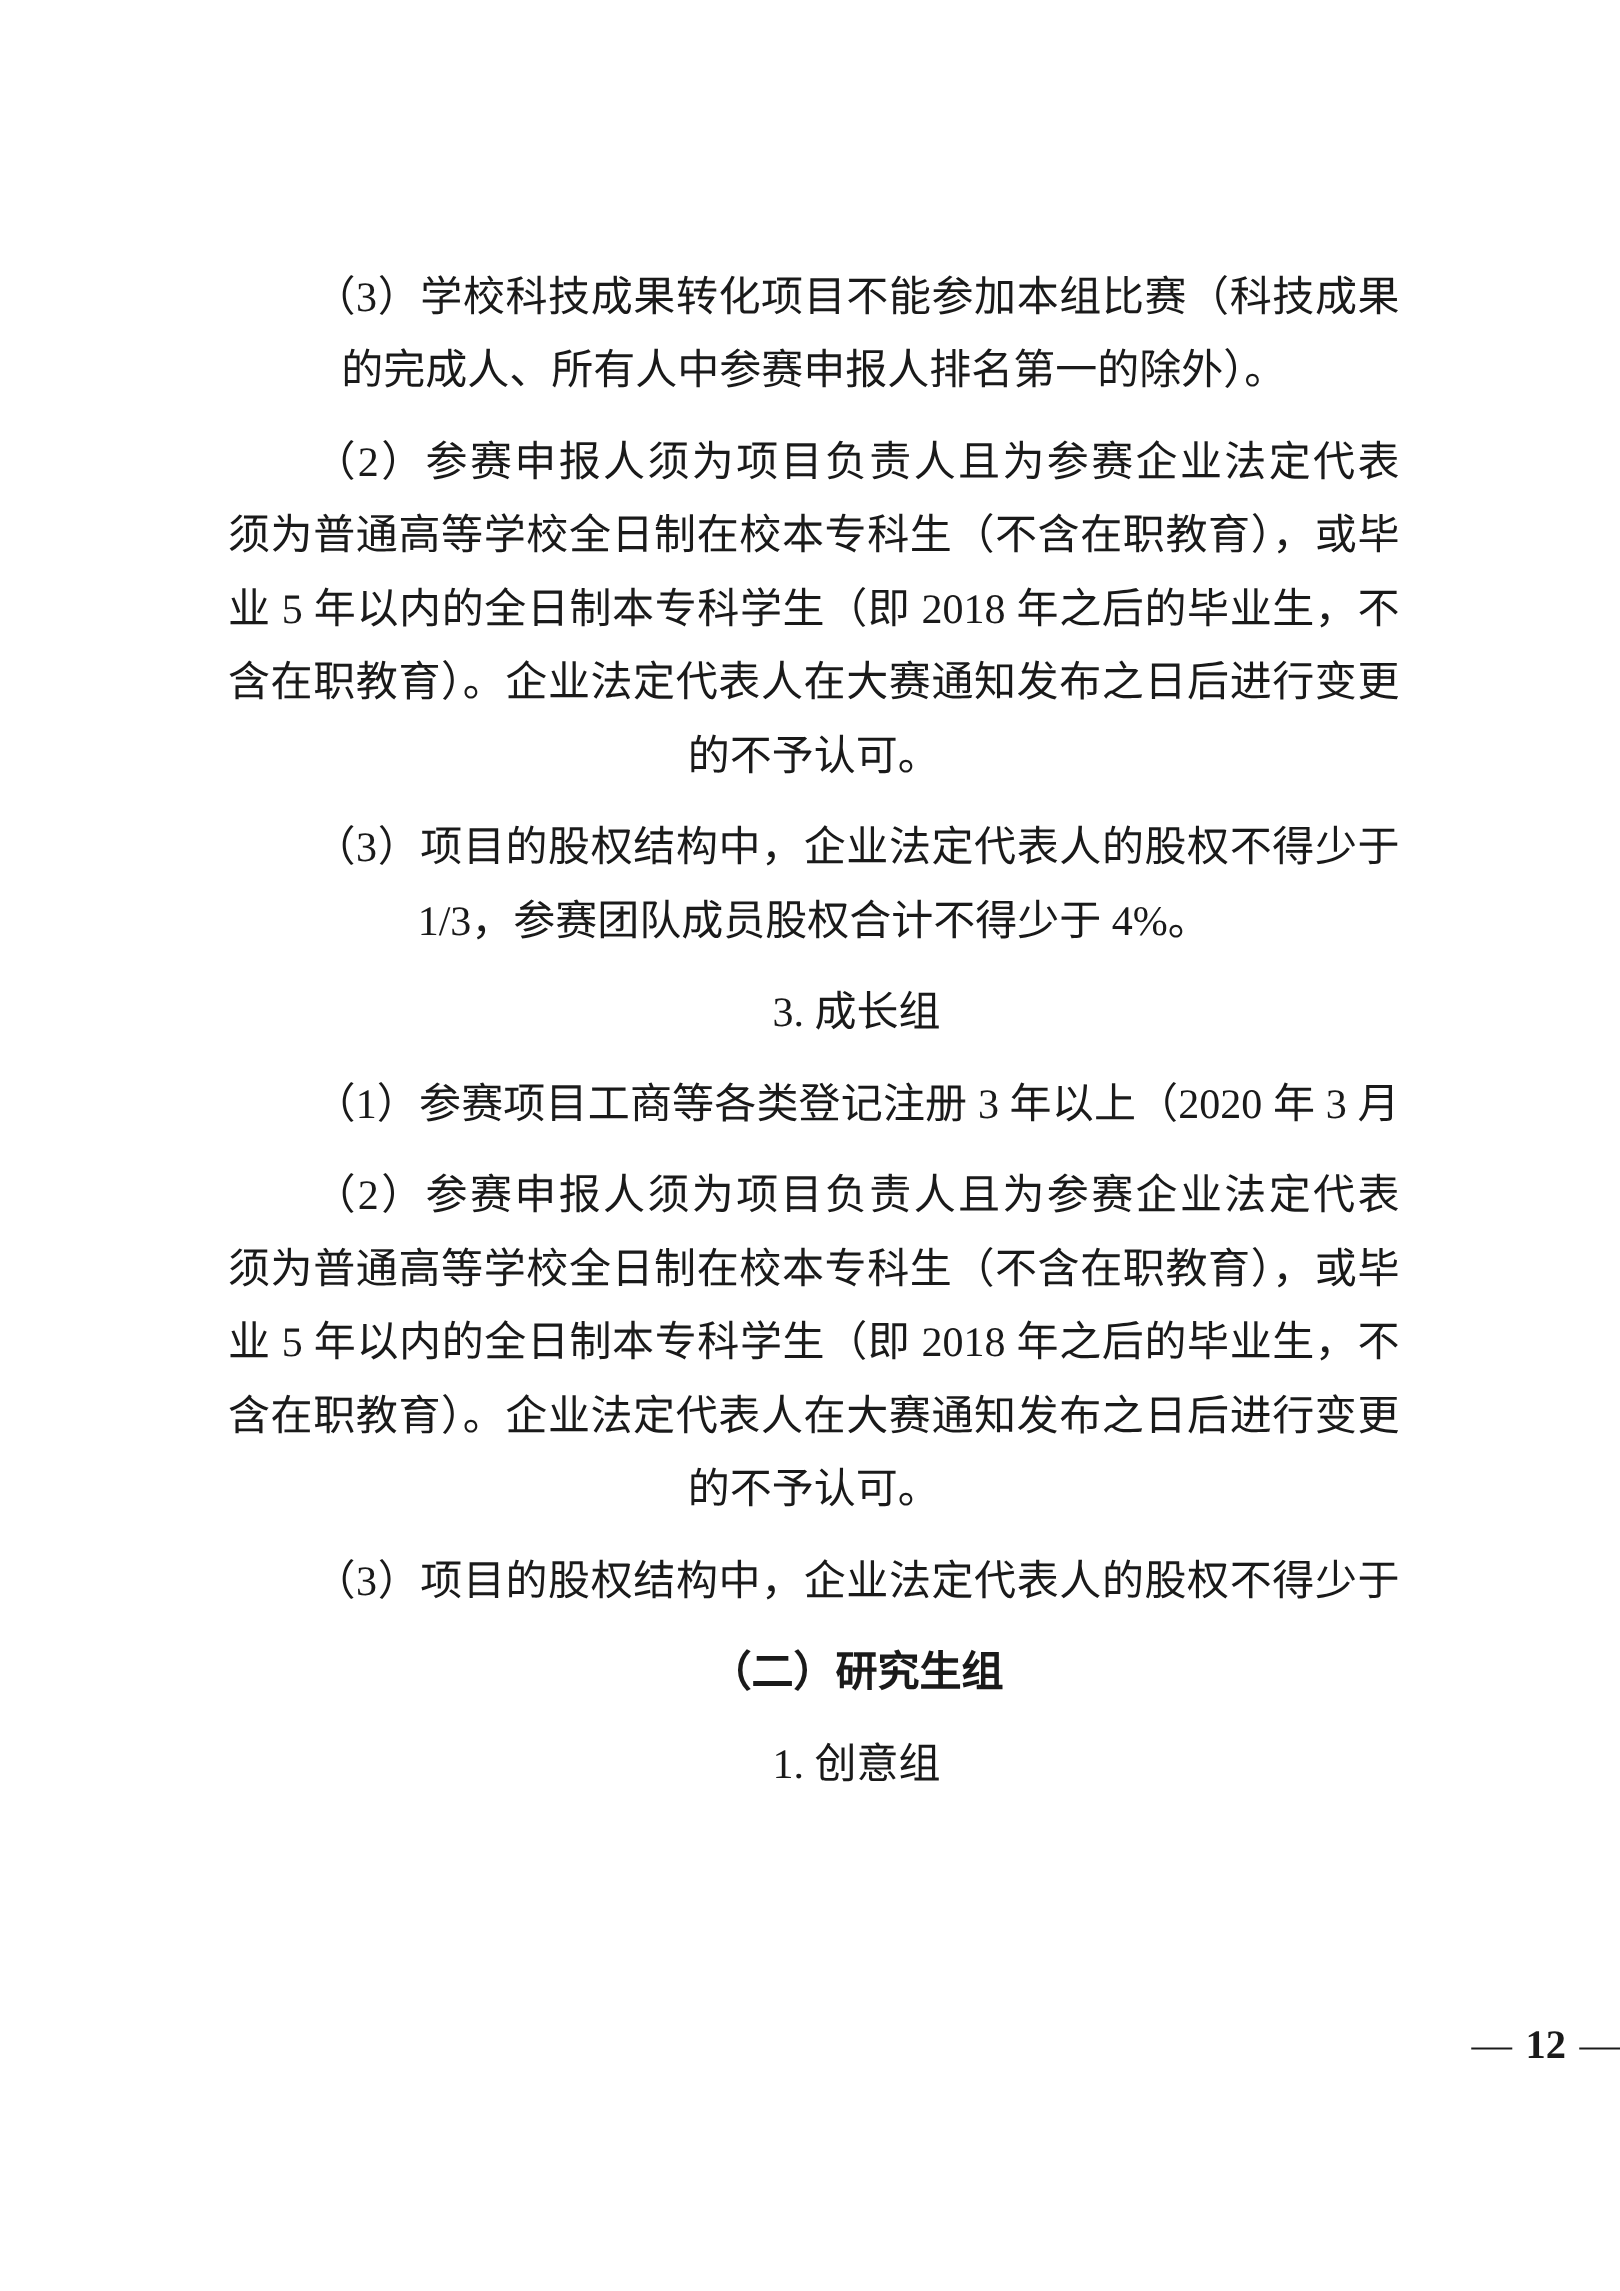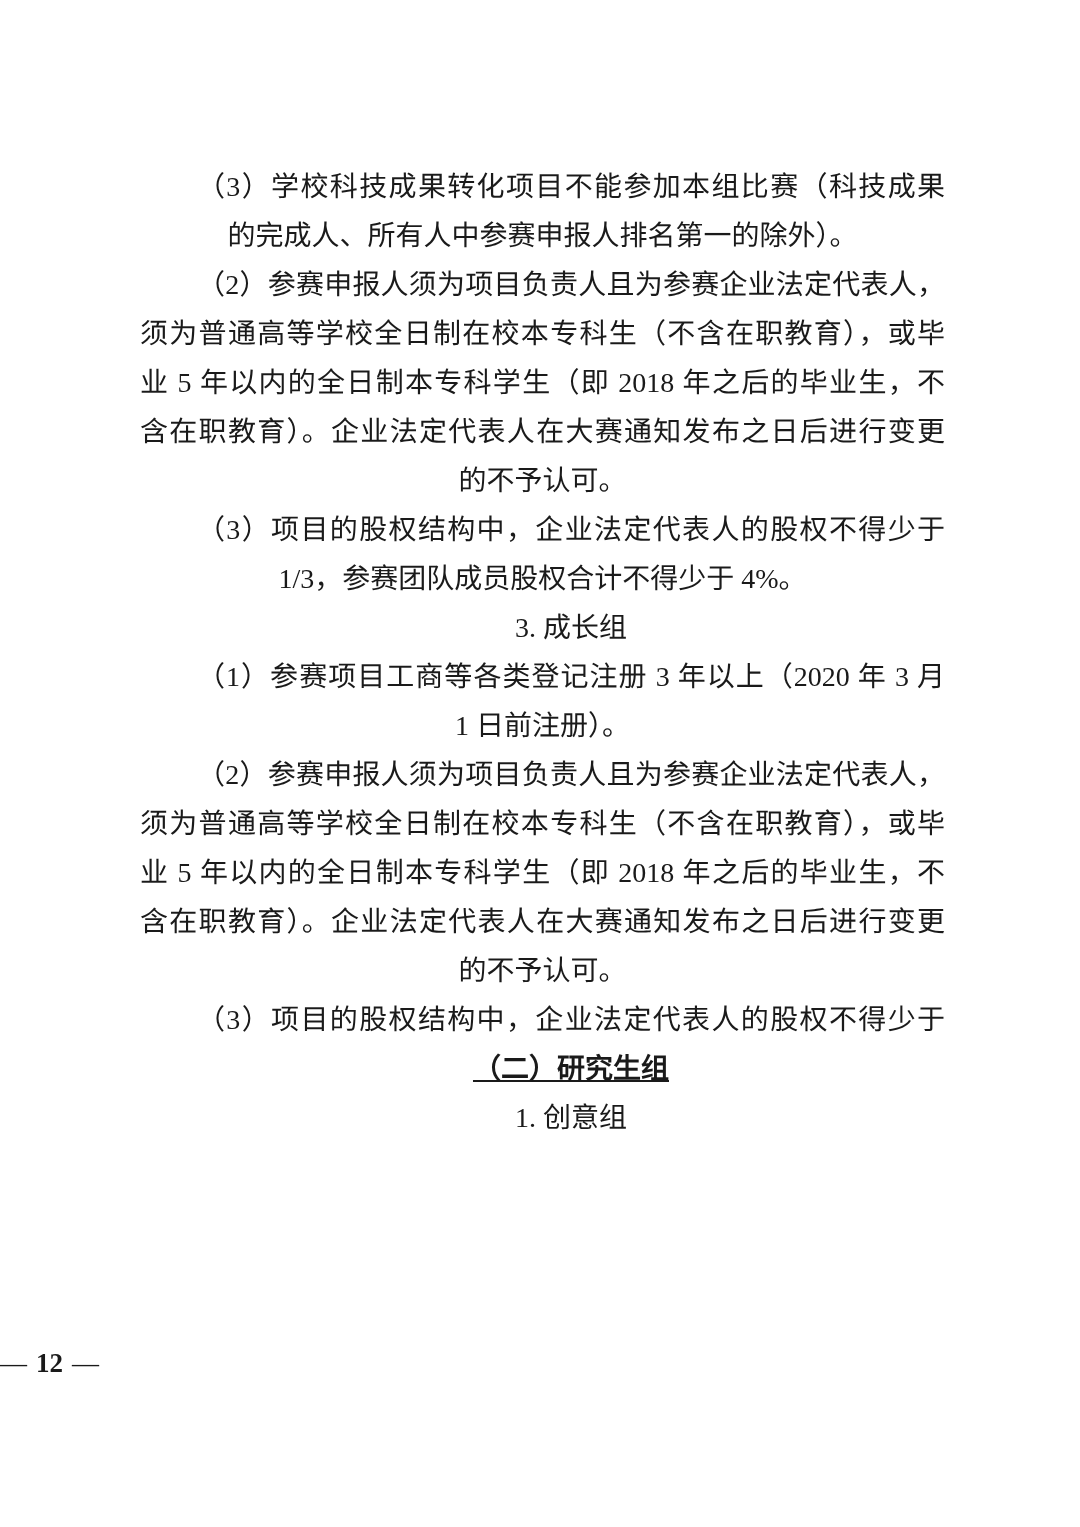--- a/index.html
+++ b/index.html
@@ -15,48 +15,48 @@
     color: #1a1a1a;
     font-family: "Liberation Serif", "DejaVu Serif", serif;
     overflow: hidden;
   }
   .content {
     position: absolute;
     left: 140px;
     top: 162px;
     width: 805px;
   }
-  .para { margin: 0; padding: 0; }
+  .para { margin: 12px; padding: 0; }
   .line {
     font-size: 28px;
     height: 49px;
     line-height: 49px;
     overflow: hidden;
     white-space: normal;
     text-align: center;
   }
   
   .fill {
     text-align: justify;
     text-align-last: justify;
     text-justify: distribute;
     text-justify: inter-character;
   }
   
   .first { text-indent: 57px; }
   
-  .kai { font-weight: bold; text-decoration: underline; }
+  .kai { font-weight: bold; }
   .footer {
     position: absolute;
     left: 0;
     top: 1341px;
     width: 100%;
     height: 44px;
     line-height: 44px;
-    text-align: left;
+    text-align: right;
     font-size: 27px;
     color: #1a1a1a;
   }
   .footer .dash { font-weight: normal; }
   .footer .pagenum { font-weight: bold; margin: 0 9px; }
 </style>
 </head>
 <body>
 
 <div class="page">
@@ -81,21 +81,20 @@
       <div class="line first fill">（3）项目的股权结构中，企业法定代表人的股权不得少于</div>
       <div class="line">1/3，参赛团队成员股权合计不得少于 4%。</div>
     </section>
 
     <section class="para">
       <div class="line first">3. 成长组</div>
     </section>
 
     <section class="para">
       <div class="line first fill">（1）参赛项目工商等各类登记注册 3 年以上（2020 年 3 月</div>
-      <div class="line">1 日前注册）。</div>
     </section>
 
     <section class="para">
       <div class="line first fill">（2）参赛申报人须为项目负责人且为参赛企业法定代表人，</div>
       <div class="line fill">须为普通高等学校全日制在校本专科生（不含在职教育），或毕</div>
       <div class="line fill">业 5 年以内的全日制本专科学生（即 2018 年之后的毕业生，不</div>
       <div class="line fill">含在职教育）。企业法定代表人在大赛通知发布之日后进行变更</div>
       <div class="line">的不予认可。</div>
     </section>
 

